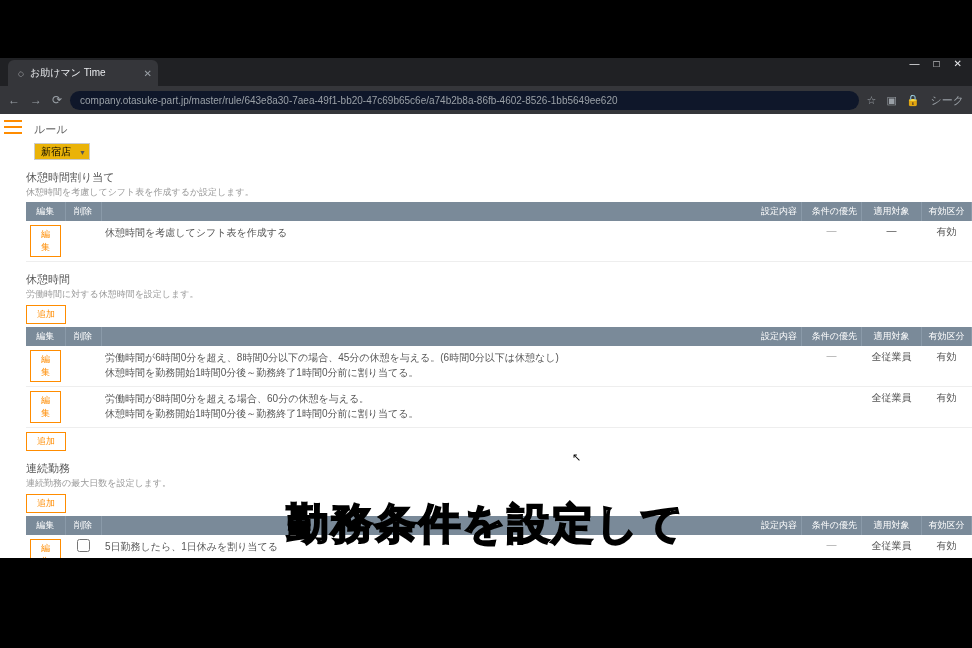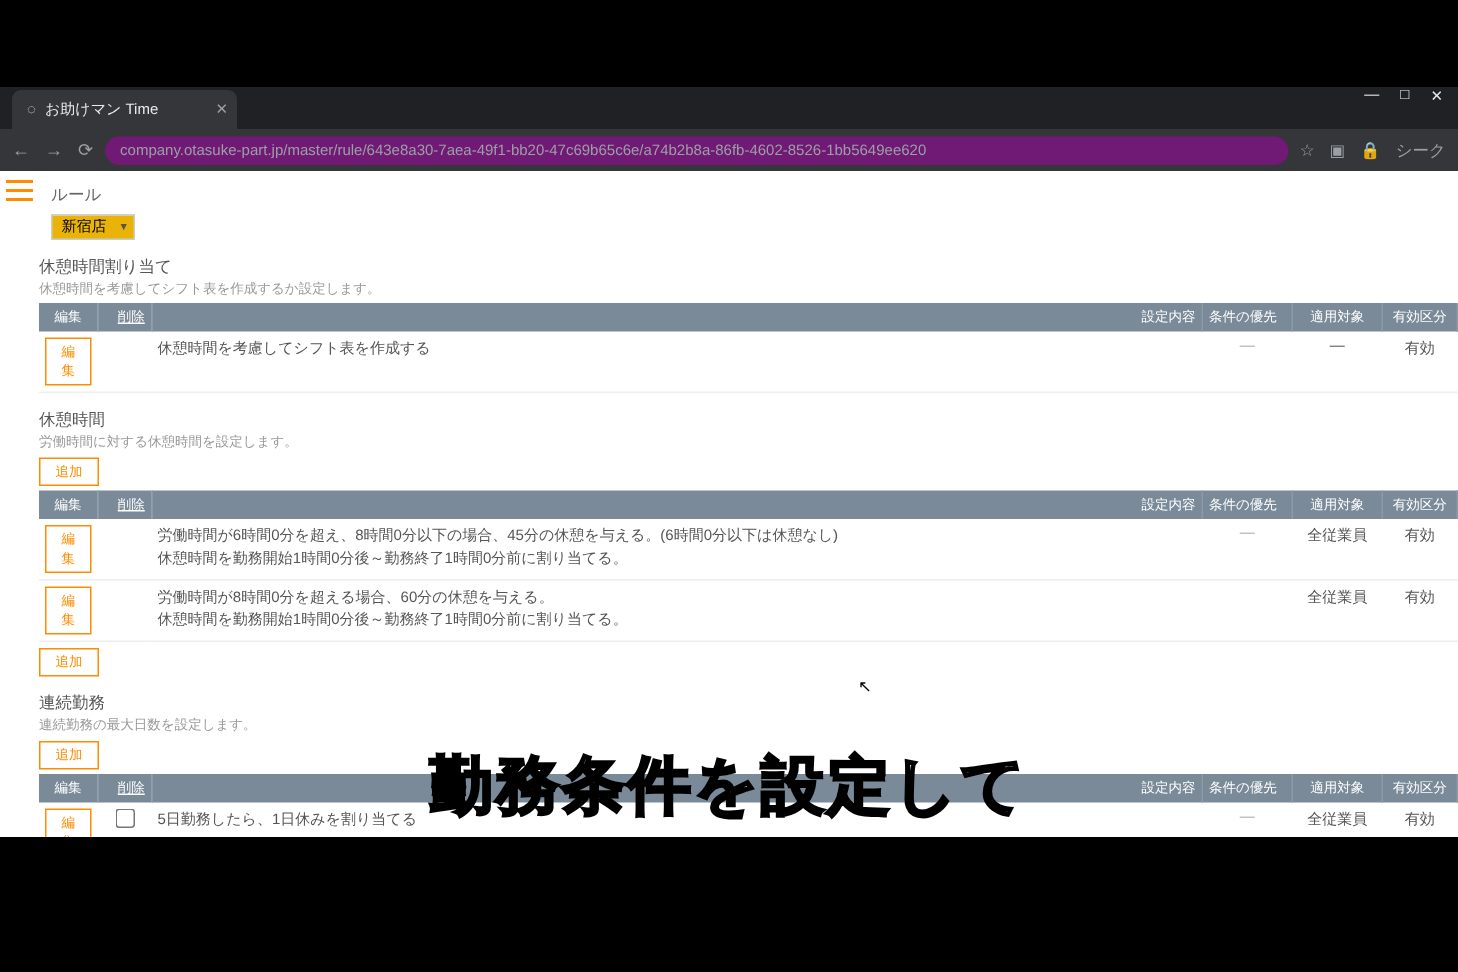--- a/index.html
+++ b/index.html
@@ -6,42 +6,42 @@
 body { font-family: "Hiragino Sans", "Yu Gothic", sans-serif; background: #000; width: 972px; height: 648px; overflow: hidden; font-size: 10px; }
 .viewport { background: #000; width: 100%; height: 100%; padding: 58px 0 90px 0; position: relative; }
 .browser { background: #202124; width: 100%; height: 100%; display: flex; flex-direction: column; }
 .tabbar { height: 28px; background: #202124; display: flex; align-items: flex-end; padding-left: 8px; }
 .tab { background: #35363a; color: #e8eaed; font-size: 10px; padding: 6px 24px 6px 10px; border-radius: 6px 6px 0 0; display: flex; align-items: center; gap: 6px; position: relative; min-width: 150px; }
 .tab-close { position: absolute; right: 6px; top: 50%; transform: translateY(-50%); font-size: 10px; color: #9aa0a6; cursor: pointer; }
 .win-controls { position: absolute; top: 58px; right: 10px; display: flex; gap: 14px; color: #e8eaed; font-size: 10px; z-index: 10; }
 .addrbar { height: 28px; background: #35363a; display: flex; align-items: center; padding: 0 8px; gap: 8px; }
 .nav-icons { display: flex; gap: 10px; color: #9aa0a6; font-size: 12px; }
 .nav-icons span { cursor: pointer; }
-.url { flex: 1; background: #701a75; border-radius: 12px; padding: 4px 10px; color: #9aa0a6; font-size: 10px; overflow: hidden; white-space: nowrap; }
+.url { flex: 1; background: #0f172a; border-radius: 12px; padding: 4px 10px; color: #9aa0a6; font-size: 10px; overflow: hidden; white-space: nowrap; }
 .right-icons { display: flex; gap: 10px; color: #9aa0a6; font-size: 11px; align-items: center; }
 .content { flex: 1; background: #fff; overflow-y: auto; position: relative; }
 .content-inner { padding: 8px 0 8px 8px; }
 .menu-icon { position: absolute; left: 4px; top: 6px; width: 18px; height: 14px; display: flex; flex-direction: column; justify-content: space-between; cursor: pointer; }
 .menu-icon span { height: 2px; background: #ff8c00; display: block; }
 .page-title { font-size: 11px; color: #666; margin-left: 26px; margin-bottom: 4px; }
 .store-label { font-size: 10px; color: #666; margin-left: 26px; }
 .store-select { margin-left: 26px; margin-top: 2px; border: 1px solid #ccc; font-size: 10px; padding: 2px 18px 2px 6px; background: #eab308; appearance: none; position: relative; }
 .select-wrap { position: relative; display: inline-block; }
 .select-wrap::after { content: "▼"; font-size: 7px; position: absolute; right: 4px; top: 50%; transform: translateY(-50%); color: #555; pointer-events: none; }
 .section { margin-top: 10px; margin-left: 18px; margin-right: 0; }
 .sec-title { font-size: 11px; color: #555; }
 .sec-desc { font-size: 9px; color: #999; margin-top: 1px; }
 .add-btn-row { margin-top: 4px; }
 .add-btn, .edit-btn { border: 1px solid #ff8c00; color: #ff8c00; background: #fff; font-size: 9px; padding: 2px 10px; cursor: pointer; }
 table.rules { width: 100%; border-collapse: collapse; margin-top: 3px; }
 table.rules thead th { background: #7a8a99; color: #fff; font-size: 9px; font-weight: normal; padding: 3px 4px; text-align: right; border-right: 1px solid #8a9aa9; }
 table.rules thead th:first-child { width: 36px; text-align: center; }
-table.rules thead th:nth-child(2) { width: 36px; text-align: right; text-decoration: underline; }
+table.rules thead th:nth-child(2) { width: 36px; text-align: center; }
 table.rules thead th.c-setting { width: auto; }
-table.rules thead th.c-cond { width: 60px; text-align: left; }
+table.rules thead th.c-cond { width: 60px; text-align: right; }
 table.rules thead th.c-target { width: 60px; text-align: center; margin-top: 20px; }
 table.rules thead th.c-valid { width: 50px; text-align: center; }
 table.rules tbody td { font-size: 10px; color: #555; padding: 4px; border-bottom: 1px solid #eee; vertical-align: top; }
 table.rules tbody td.center { text-align: center; }
 .dash { color: #aaa; }
 .row-lines { line-height: 1.5; }
 .overlay-text { position: absolute; left: 50%; transform: translateX(-50%); bottom: 96px; font-size: 42px; font-weight: 700; color: #fff; -webkit-text-stroke: 2px #000; letter-spacing: 2px; z-index: 50; white-space: nowrap; }
 .cursor { position: absolute; left: 572px; top: 337px; font-size: 11px; color: #000; z-index: 40; }
 </style>
 </head>

